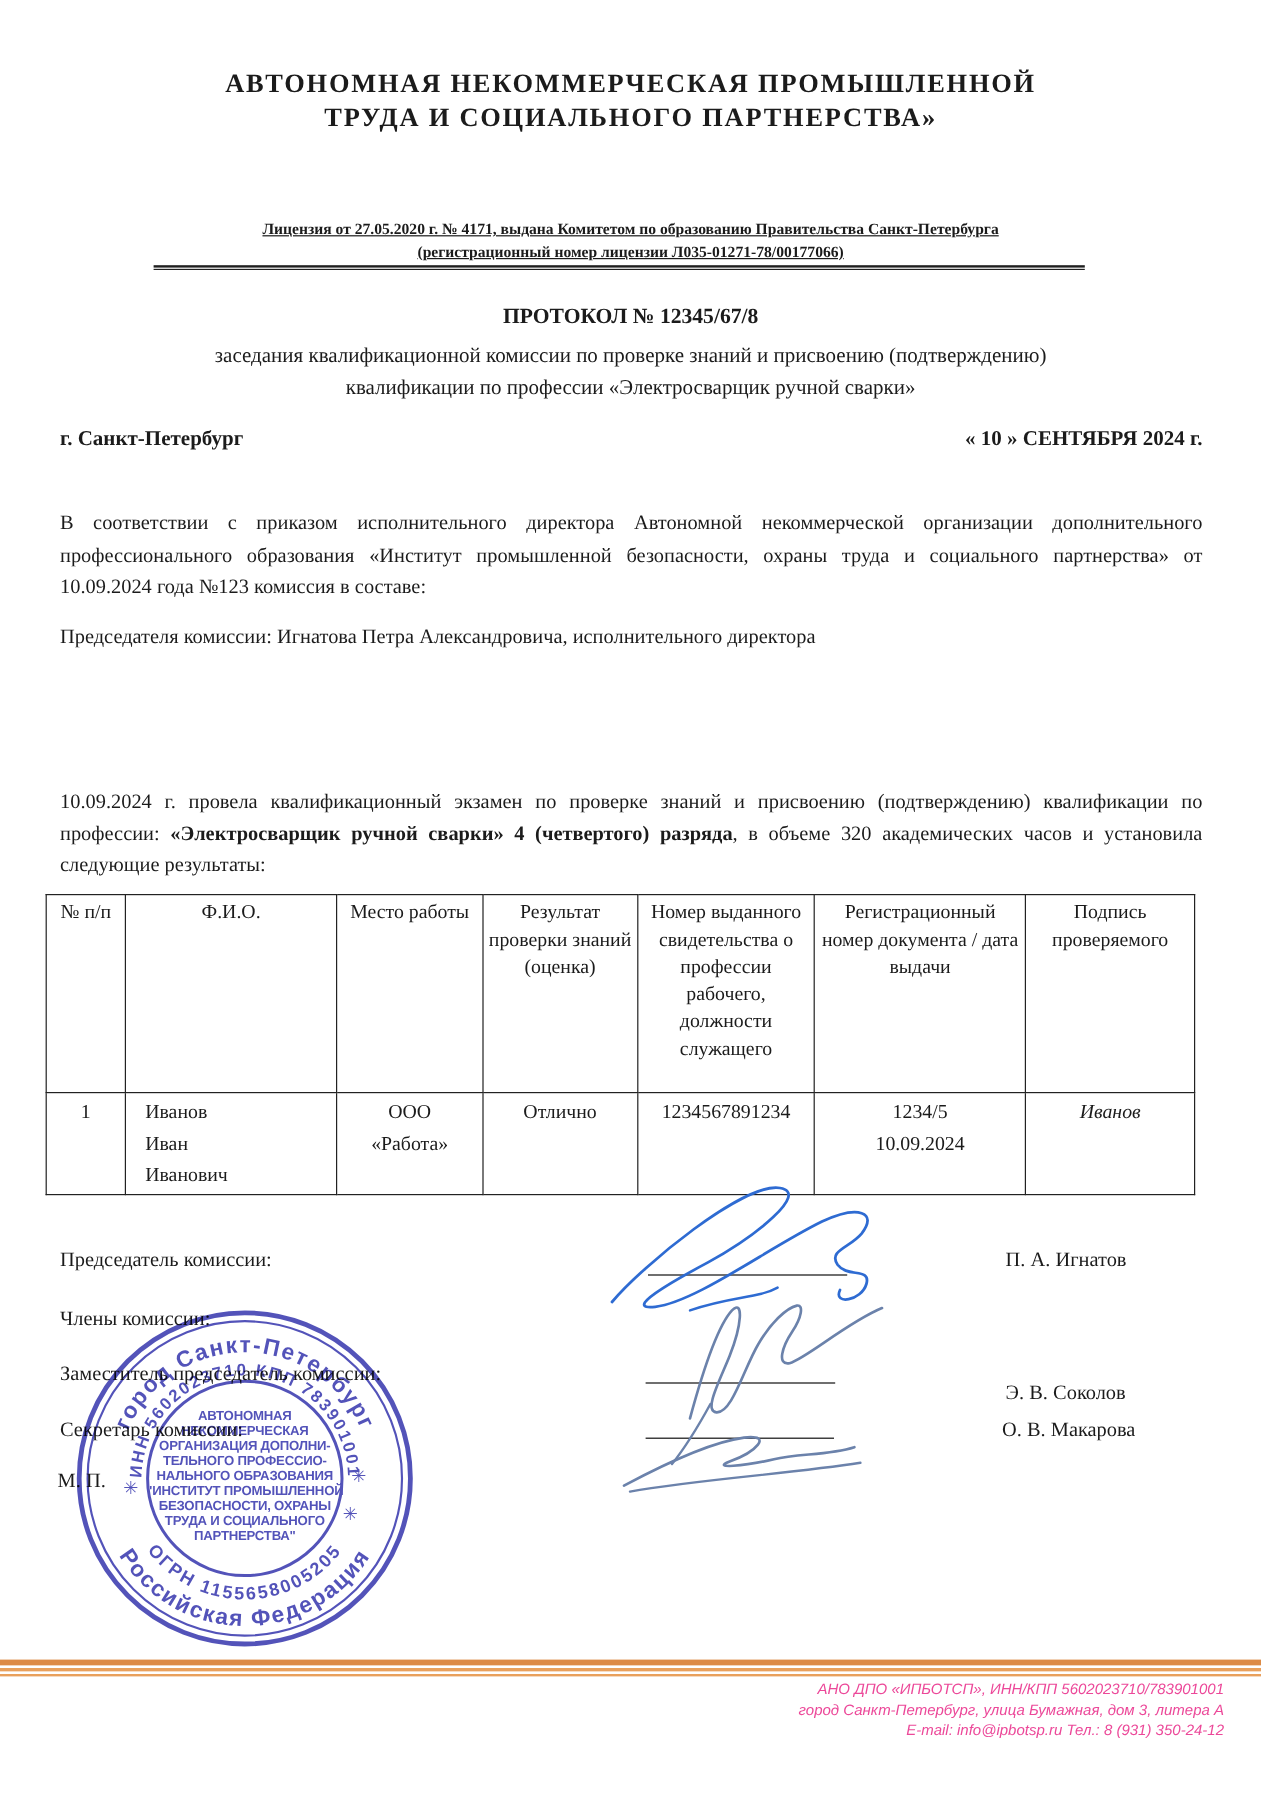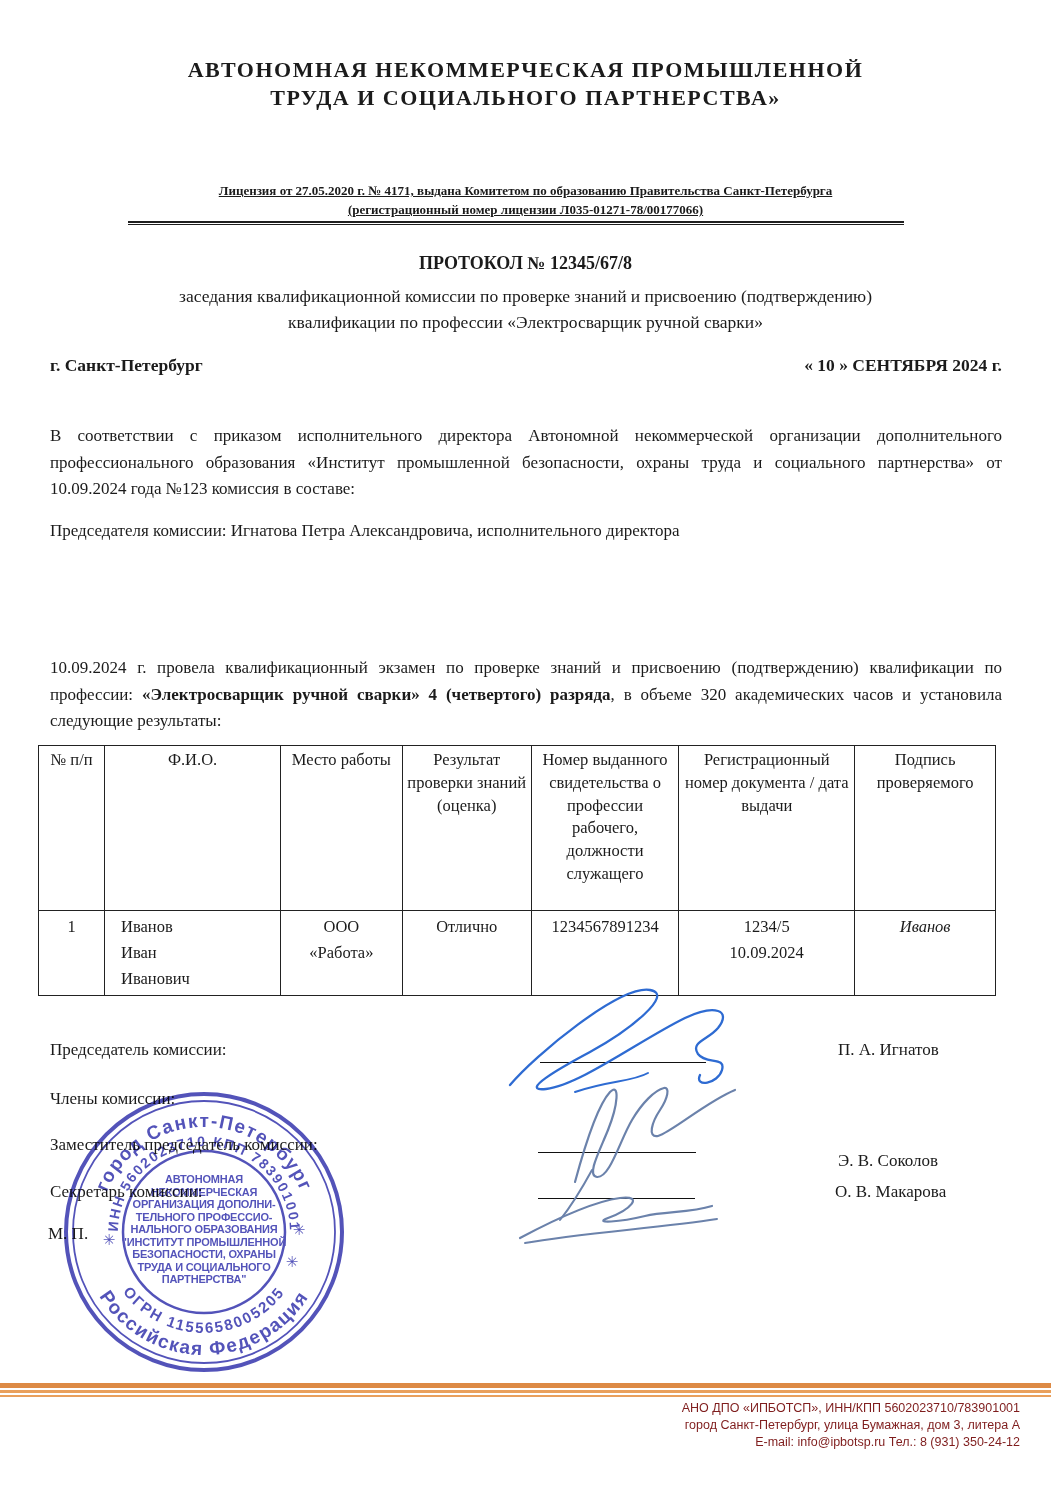--- a/index.html
+++ b/index.html
@@ -72,21 +72,21 @@
 
   
   .foot-stripes { left:0; top:1383px; width:1051px; }
   .foot-stripes .s1 { height:5px; background:var(--accent,#dd8a45); }
   .foot-stripes .g { height:2px; background:#fff; }
   .foot-stripes .g1 { height:2px; background:#fff; }
   .foot-stripes .s2 { height:3px; background:var(--accent2,#e9a05c); }
   .foot-stripes .s3 { height:2px; background:var(--accent2,#e9a05c); }
   .foot-text { right:31px; top:1400px; width:600px; text-align:right;
     font-family:"Liberation Sans",sans-serif; font-size:12.5px; line-height:17px;
-    color:#7f1d1d; }
+    color:#ec4899;font-style:italic; }
 </style>
 </head>
 <body>
 
 <div class="page">
 
   <div class="abs org-name">
     <div>АВТОНОМНАЯ НЕКОММЕРЧЕСКАЯ ПРОМЫШЛЕННОЙ</div>
     <div>ТРУДА И СОЦИАЛЬНОГО ПАРТНЕРСТВА»</div>
   </div>

